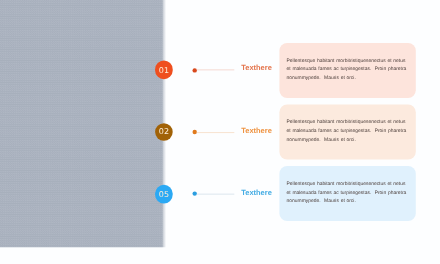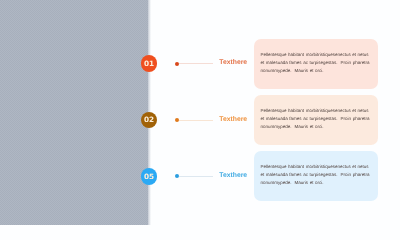--- a/index.html
+++ b/index.html
@@ -18,21 +18,21 @@
   .shadow{position:absolute;left:148px;top:0;width:3px;height:225px;
       background:linear-gradient(to right, rgba(120,132,152,.42), rgba(120,132,152,0));}
 
   
   .row{position:absolute;left:0;width:400px;height:0;}
   .row-1{top:63.6px;}
   .row-2{top:120.0px;}
   .row-3{top:176.3px;}
 
   .badge{position:absolute;left:140.8px;top:-8.3px;width:16.6px;height:16.6px;border-radius:50%;
-     font-family:"DejaVu Sans",sans-serif;color:#fdeed9;font-weight:700;font-size:7.3px;
+     font-family:"DejaVu Sans",sans-serif;color:#fdeed9;font-weight:400;font-size:7.3px;
      display:flex;align-items:center;justify-content:center;letter-spacing:.1px;line-height:1;}
 
   .dot{position:absolute;left:175px;top:-2.1px;width:4px;height:4px;border-radius:50%;}
   .line{position:absolute;left:178.5px;top:-0.5px;width:34.5px;height:1px;}
   .label{position:absolute;left:219.3px;top:-3.4px;font-weight:700;font-size:6.8px;
      letter-spacing:0;line-height:1;white-space:nowrap;}
 
   .box{position:absolute;left:254px;top:-25px;width:124px;height:50px;border-radius:7px;}
   .box p{margin:0;padding:12.2px 5px 0 6.5px;font-size:4.5px;line-height:8px;white-space:pre-wrap;
          color:#4a3c38;word-spacing:0.3px;}

